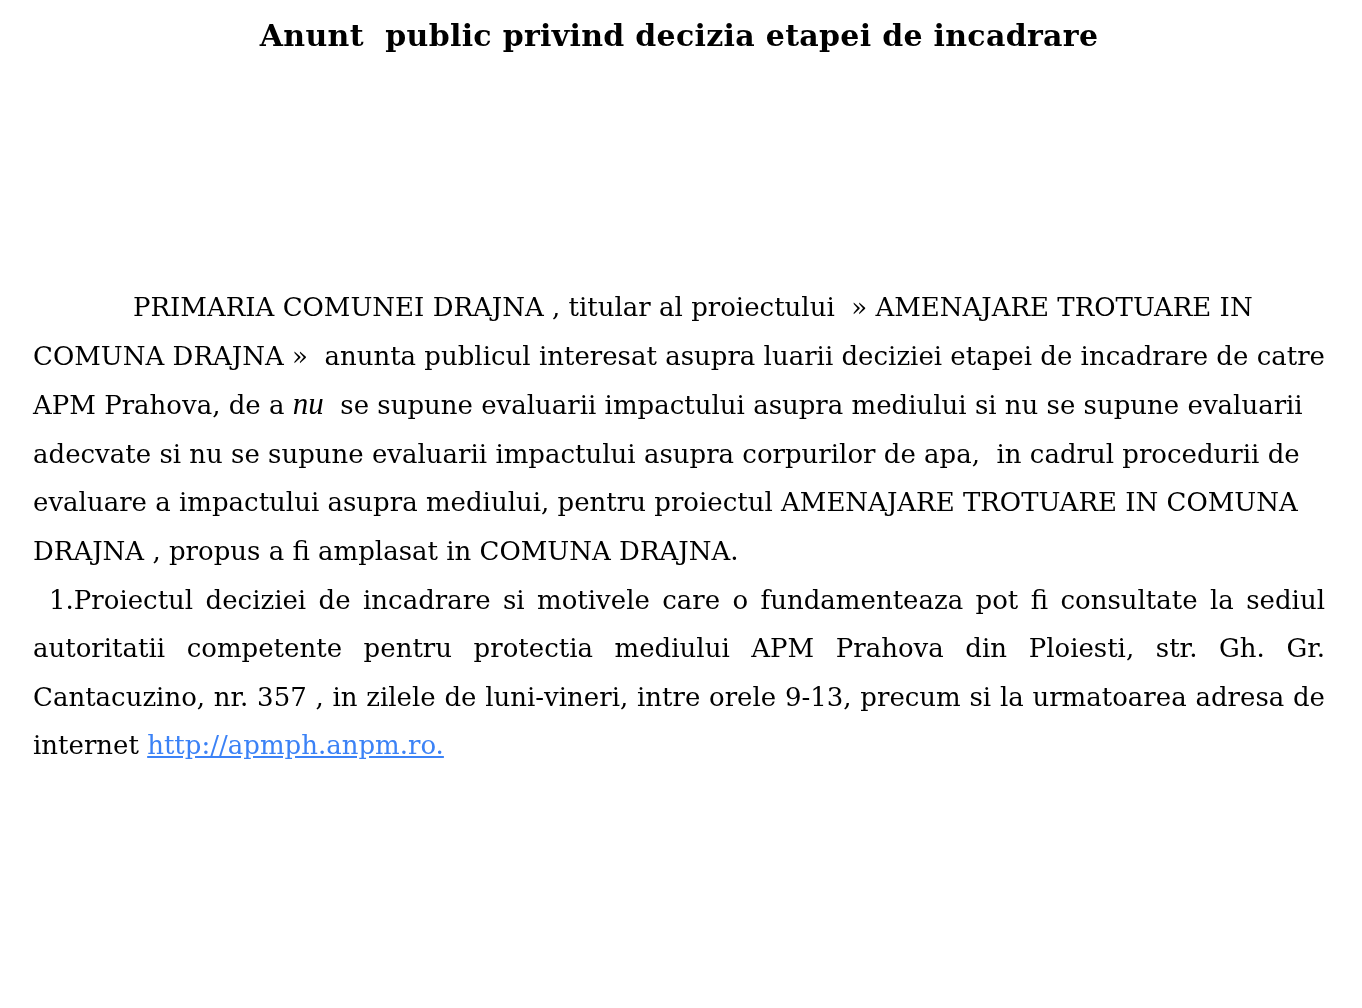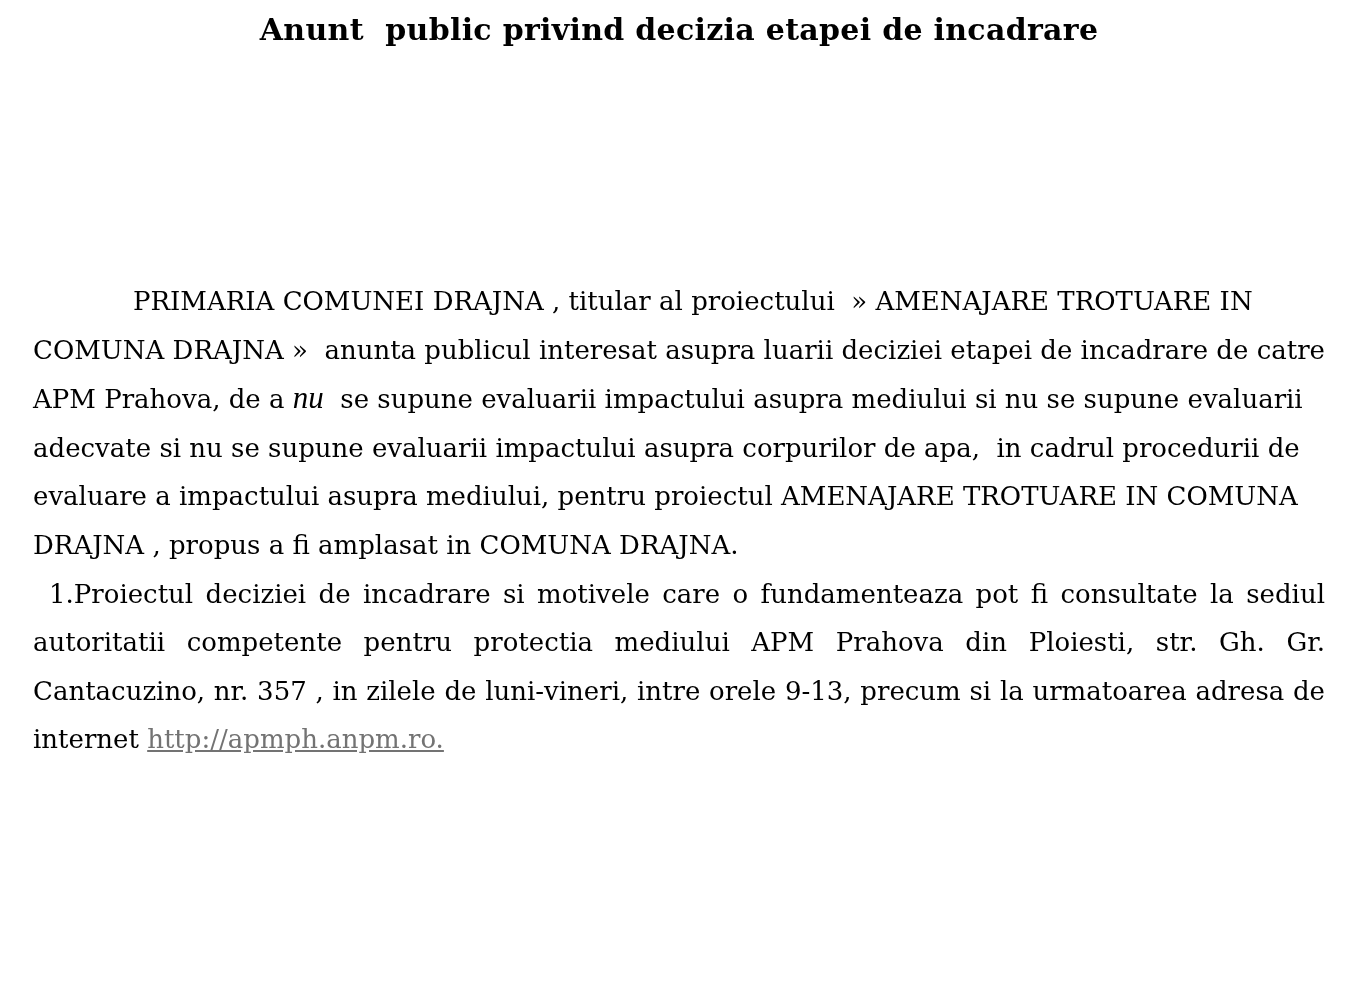--- a/index.html
+++ b/index.html
@@ -11,21 +11,21 @@
     width: 1362px;
     height: 1008px;
     overflow: hidden;
     font-family: "DejaVu Serif", serif;
     color: #000000;
   }
   .page {
     box-sizing: border-box;
     width: 1362px;
     height: 1008px;
-    padding: 10px 37px 0 33px;
+    padding: 16px 37px 0 33px;
     background: #ffffff;
   }
   .title {
     margin: 0;
     font-size: 30px;
     line-height: 40px;
     font-weight: bold;
     text-align: center;
     white-space: pre-wrap;
     letter-spacing: 0.3px;
@@ -49,21 +49,21 @@
   }
   .bold {
     font-weight: normal;
   }
   .condensed {
     font-family: "Liberation Serif", serif;
     font-size: 31px;
     font-style: italic;
   }
   .url {
-    color: #737373;
+    color: #3b82f6;
     text-decoration: underline;
     cursor: pointer;
   }
 </style>
 </head>
 <body>
 
 <div class="page">
   <h1 class="title">Anunt  public privind decizia etapei de incadrare</h1>
   <div class="content">

